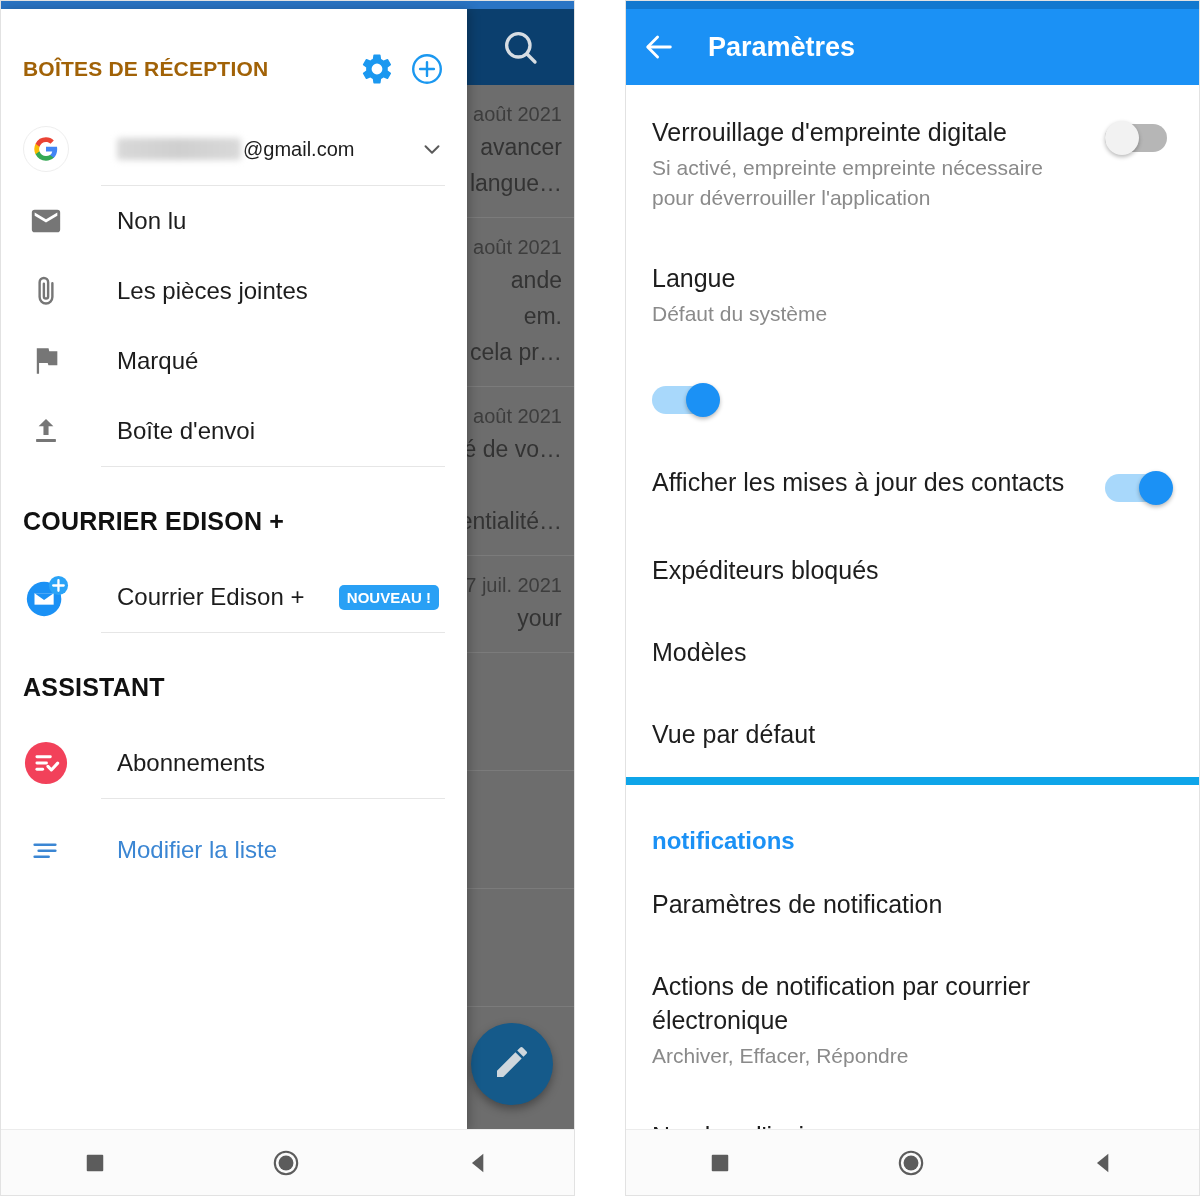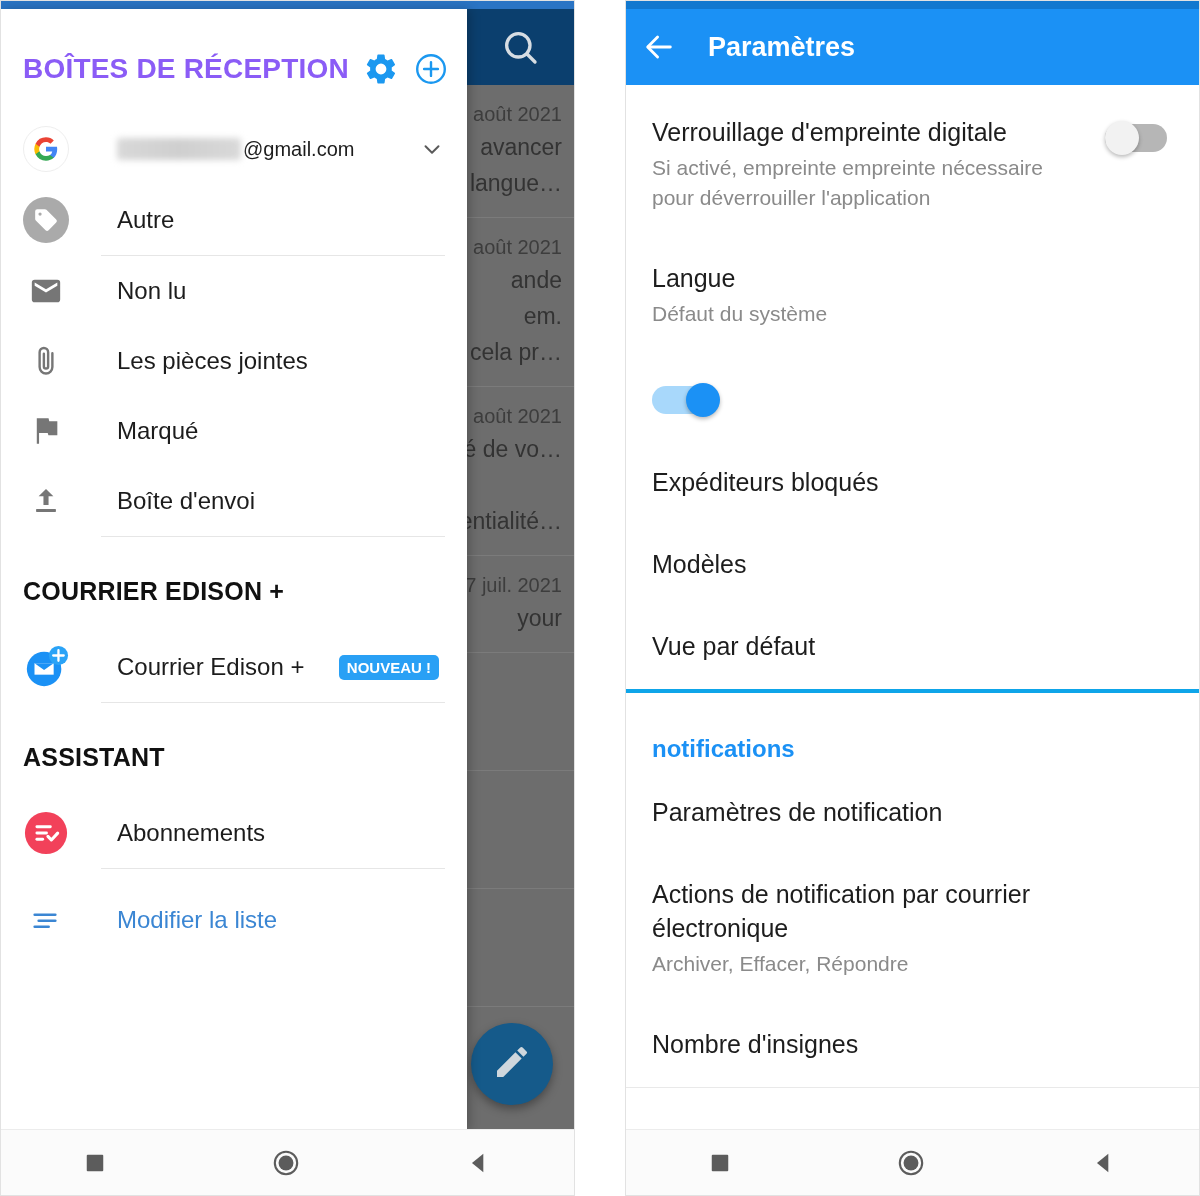--- a/index.html
+++ b/index.html
@@ -72,22 +72,22 @@
     background: #ffffff;
     box-shadow: 3px 0 10px rgba(0,0,0,.22);
     overflow: hidden;
   }
   .drawer-header {
     display: flex; align-items: center;
     padding: 42px 22px 26px 22px;
   }
   .drawer-title {
     flex: 1;
-    font-size: 28px; font-weight: bold; letter-spacing: .2px;
-    color: #8b5cf6;
+    font-size: 21px; font-weight: bold; letter-spacing: .2px;
+    color: #a16207;
     white-space: nowrap;
   }
   .hdr-icon { width: 36px; height: 36px; color: #1b98f0; margin-left: 14px; flex: 0 0 auto; }
 
   .acct-row {
     display: flex; align-items: center;
     padding: 8px 22px 8px 22px; height: 72px;
   }
   .gavatar {
     width: 46px; height: 46px; border-radius: 50%;
@@ -146,21 +146,21 @@
   .appbar {
     height: 76px; background: #1b91f5;
     display: flex; align-items: center; padding: 0 16px;
   }
   .back-icon { width: 34px; height: 34px; color: #ffffff; flex: 0 0 auto; }
   .appbar-title {
     color: #ffffff; font-size: 27px; font-weight: bold;
     margin-left: 32px;
   }
   .settings-body { background: #ffffff; }
-  .set-group { border-bottom: 4px solid #0ea5e9; padding: 6px 0 2px 0; }
+  .set-group { border-bottom: 8px solid #0ea5e9; padding: 6px 0 2px 0; }
   .set-row {
     display: flex; align-items: flex-start;
     padding: 24px 26px 24px 26px;
     min-height: 66px;
   }
   .set-text { flex: 1; padding-right: 20px; }
   .set-title { font-size: 25px; color: #1d1d1d; line-height: 34px; }
   .set-sub   { font-size: 21px; color: #8a8a8a; line-height: 30px; margin-top: 4px; }
   .set-head {
     font-size: 24px; font-weight: bold; color: #1b91f5;
@@ -276,30 +276,20 @@
           <span class="blurred"></span>
             <span>@gmail.com</span>
         </div>
         <span class="chev">
           <svg viewBox="0 0 24 24" width="26" height="26" fill="none" stroke="currentColor" stroke-width="1.8">
             <polyline points="6,9.5 12,15.5 18,9.5" stroke-linecap="round" stroke-linejoin="round"></polyline>
           </svg>
         </span>
       </div>
 
-      <div class="drawer-item">
-        <span class="di-icon">
-          <span class="di-circle">
-            <svg viewBox="0 0 24 24" width="26" height="26" fill="#ffffff">
-              <path d="M21.41 11.58l-9-9A2 2 0 0 0 11 2H4a2 2 0 0 0-2 2v7a2 2 0 0 0 .59 1.42l9 9a2 2 0 0 0 2.82 0l7-7a2 2 0 0 0 0-2.84zM6.5 8A1.5 1.5 0 1 1 8 6.5 1.5 1.5 0 0 1 6.5 8z"></path>
-            </svg>
-          </span>
-        </span>
-        <span class="di-label">Autre</span>
-      </div>
 
       <div class="divider"></div>
 
       <div class="drawer-item">
         <span class="di-icon">
           <svg viewBox="0 0 24 24" width="34" height="34" fill="currentColor">
             <path d="M20 4H4a2 2 0 0 0-2 2v12a2 2 0 0 0 2 2h16a2 2 0 0 0 2-2V6a2 2 0 0 0-2-2zm0 4.24l-8 4.76-8-4.76V6l8 4.76L20 6v2.24z"></path>
           </svg>
         </span>
         <span class="di-label">Non lu</span>
@@ -439,20 +429,29 @@
           </div>
         </div>
 
         <div class="set-row">
           <span class="switch on">
             <span class="track"></span>
               <span class="knob"></span>
           </span>
         </div>
 
+        <div class="set-row">
+          <div class="set-text">
+            <div class="set-title">Afficher les mises à jour des contacts</div>
+          </div>
+          <span class="switch on">
+            <span class="track"></span>
+              <span class="knob"></span>
+          </span>
+        </div>
 
         <div class="set-row">
           <div class="set-text">
             <div class="set-title">Expéditeurs bloqués</div>
           </div>
         </div>
 
         <div class="set-row">
           <div class="set-text">
             <div class="set-title">Modèles</div>

